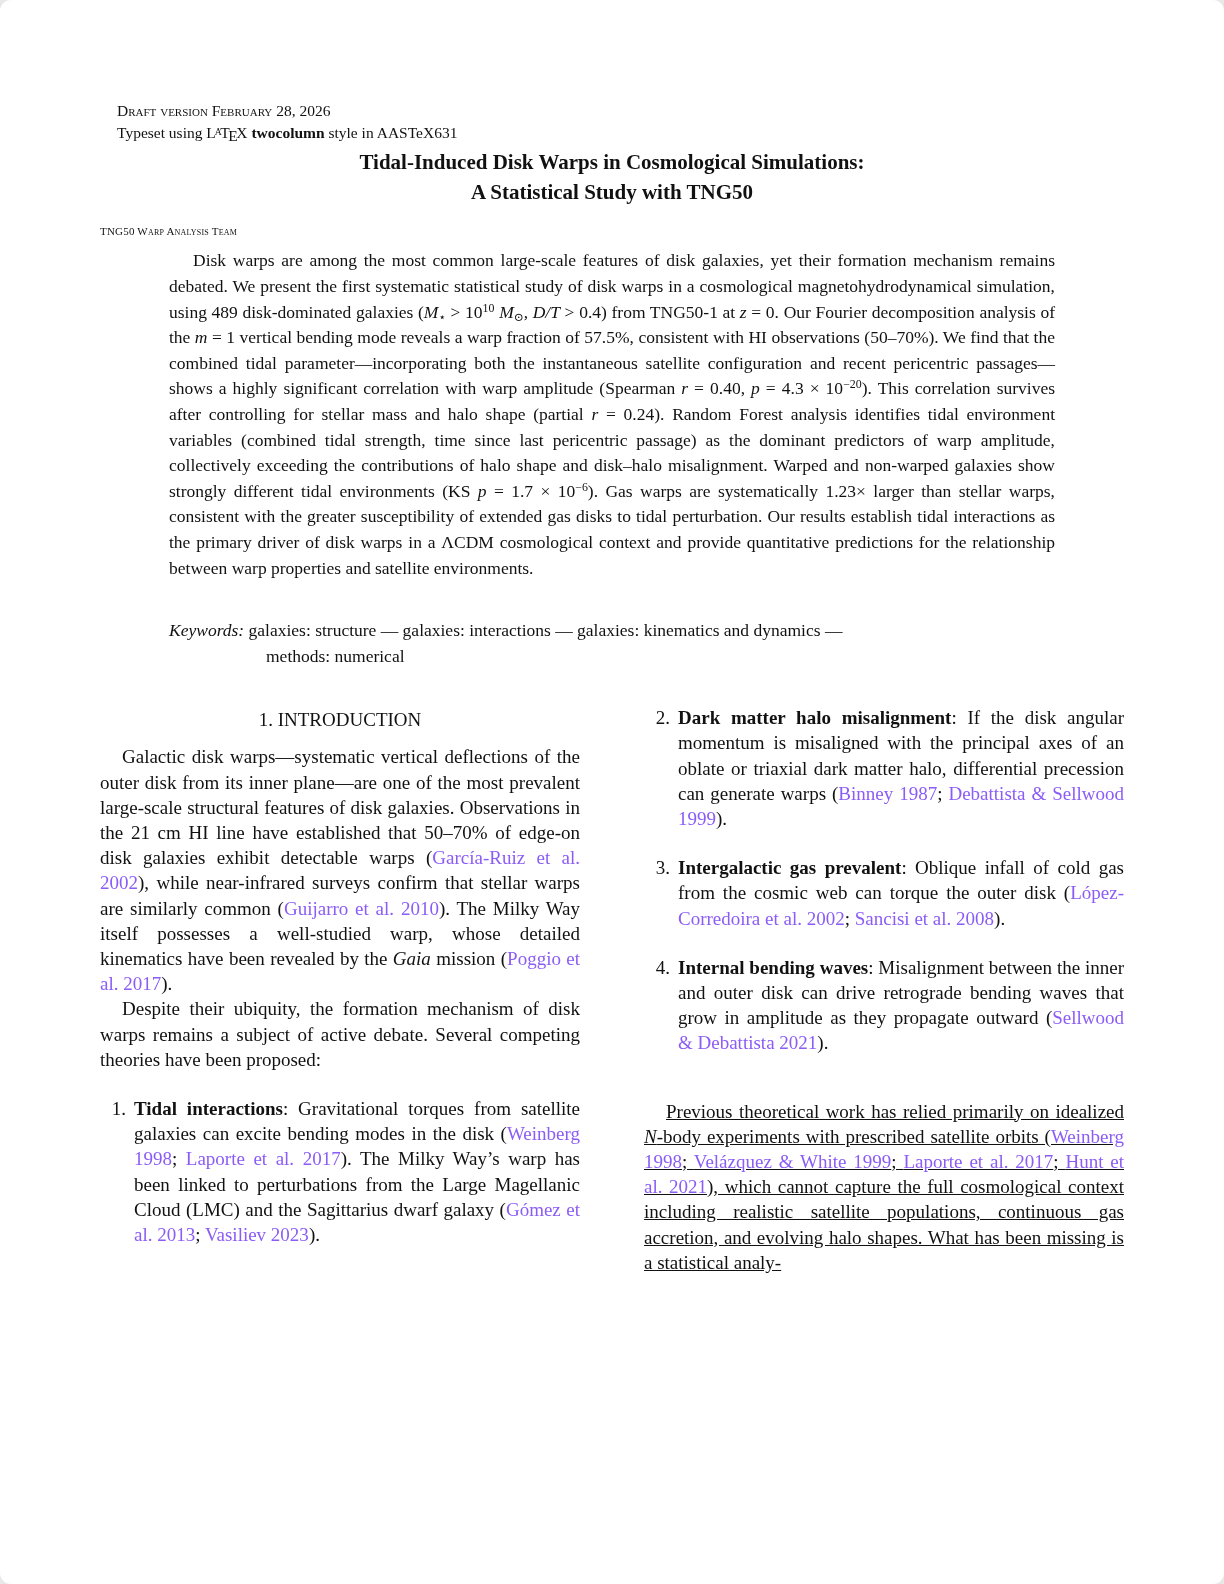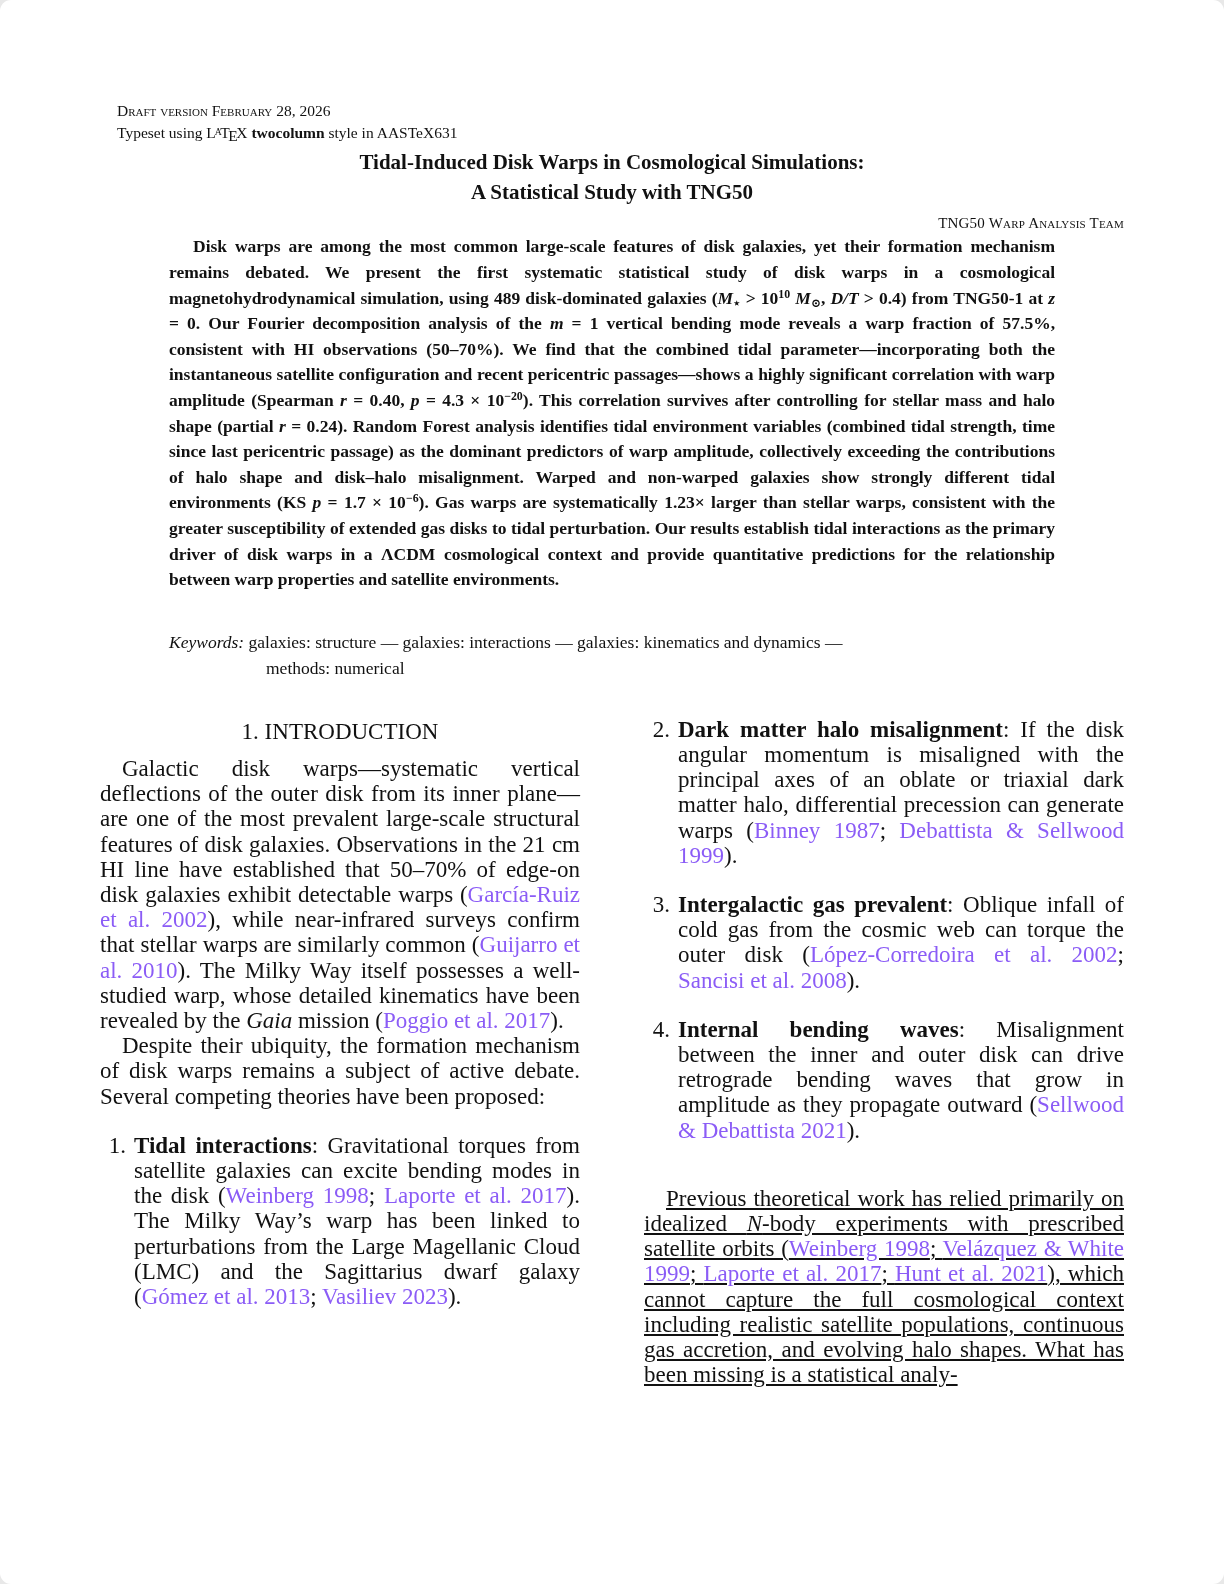--- a/index.html
+++ b/index.html
@@ -6,32 +6,32 @@
   html,body{margin:0;padding:0;background:#e8e8e8;}
   .page{
     width:1224px;height:1584px;box-sizing:border-box;
     margin:0 auto;background:#ffffff;color:#111111;
     font-family:"Liberation Serif","DejaVu Serif",serif;
     padding:100px 100px 0 100px;overflow:hidden;position:relative;border-radius:11px;
   }
   .sc{font-variant:small-caps;}
   .draft-header{margin-left:17px;font-size:15.5px;line-height:22px;}
   .title{text-align:center;font-size:21px;font-weight:bold;line-height:30px;}
-  .author{margin-top:8px;text-align:right;font-size:15px;letter-spacing:0.2px;}
+  .author{margin-top:18px;text-align:left;font-size:11px;letter-spacing:0.2px;}
   .abs-head{margin-top:30px;text-align:center;font-size:17.5px;}
   .abs-body{
-    width:886px;margin:2px auto 0 auto;font-size:17.5px;line-height:25.6px;
-    text-align:justify;text-indent:24px;font-weight:bold;
+    width:886px;margin:11px auto 0 auto;font-size:17.5px;line-height:25.6px;
+    text-align:justify;text-indent:24px;
   }
   .keywords{
     width:886px;margin:36px auto 0 auto;font-size:17.5px;line-height:26px;
     padding-left:97px;text-indent:-97px;box-sizing:border-box;
   }
   .columns{display:flex;gap:64px;margin-top:36px;}
-  .col{flex:1 1 0;min-width:0;font-size:23px;line-height:25.2px;}
+  .col{flex:1 1 0;min-width:0;font-size:19px;line-height:25.2px;}
   .sec-head{text-align:center;margin:2px 0 12px 0;}
   .body-p{margin:0;text-align:justify;}
   .body-p.indent{text-indent:22px;}
   .list-item{display:flex;margin:24px 0 24px 8px;}
   .num{flex:none;width:26px;text-align:right;padding-right:8px;box-sizing:border-box;}
   .item-body{display:block;flex:1;min-width:0;text-align:justify;}
   .closing-p{margin:43px 0 0 0;text-align:justify;text-indent:22px;text-decoration:underline;}
   
   .s-i{font-style:italic;}
   .s-b{font-weight:bold;}

